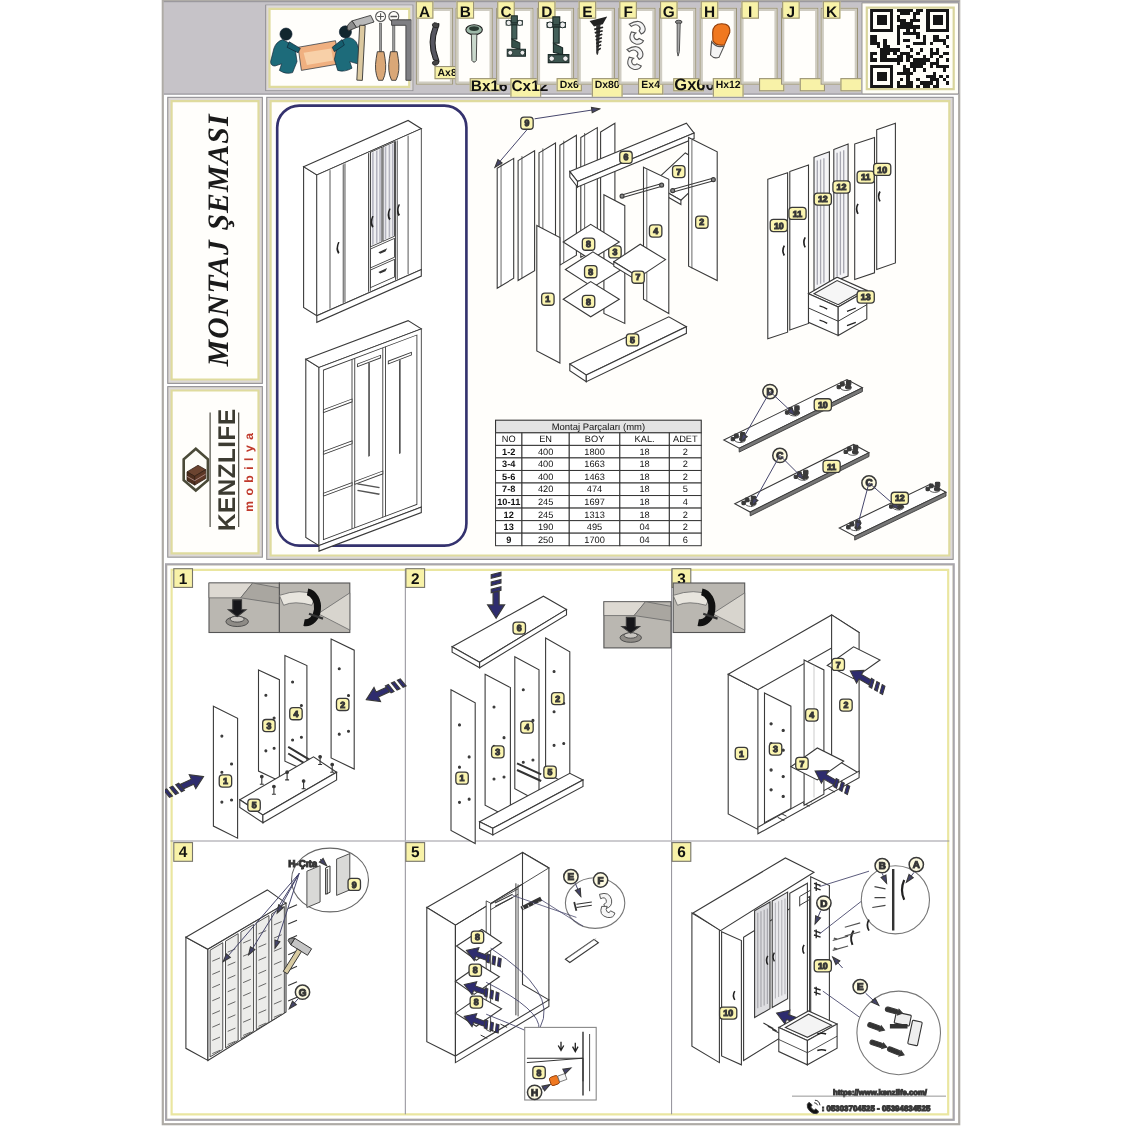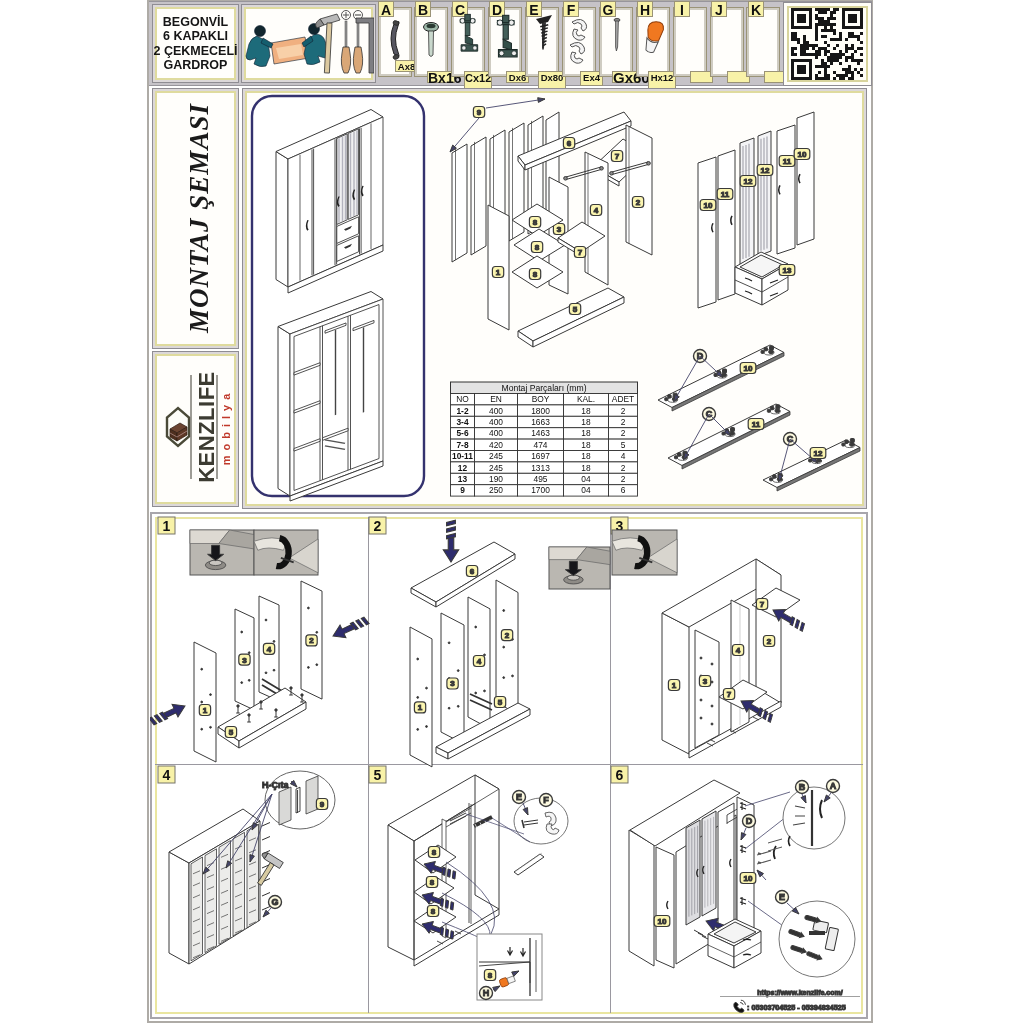--- a/index.html
+++ b/index.html
@@ -7,21 +7,20 @@
  box-shadow:inset 0 0 0 2px #dcd8d9, inset 0 0 0 4px #dfdb9e}
 .pbox{position:absolute;background:#fffefb;border:1px solid #9a9377;}
 .lbadge{position:absolute;background:#f8f2a8;border:1px solid #9a9377;color:#111;
  font-weight:bold;text-align:center}
 svg{position:absolute;left:0;top:0}
 </style></head><body>
 <div class="abs" style="left:0;top:0;width:1024px;height:1024px">
 
 <div class="abs" style="left:147px;top:0px;width:726px;height:1023px;border:2px solid #aeaba6"></div>
 <div class="abs" style="left:149px;top:1px;width:723px;height:85px;background:#c6c3c8;border-top:1px solid #97959b;border-bottom:1px solid #97959b"></div>
-<div class="fbox" style="left:152px;top:4px;width:87px;height:79px;display:flex;align-items:center;justify-content:center;text-align:center;font-weight:bold;font-size:12.5px;line-height:14.5px;color:#151515">BEGONVİL<br>6 KAPAKLI<br>2 ÇEKMECELİ<br>GARDROP</div>
 <div class="fbox" style="left:241px;top:4px;width:135px;height:79px"></div>
 <svg class="abs" style="left:243px;top:6px" width="131" height="75" viewBox="0 0 131 75">
       <g stroke="#123" stroke-width="0.6">
         <path d="M28,37 L62,31 L66,52 L31,58 Z" fill="#f0b080"></path>
         <path d="M33,42 L58,38 L60,49 L36,53 Z" fill="#f8d0a8" stroke="none"></path>
         <path d="M14,30 q-6,2 -8,8 l-3,12 q0,4 4,4 l6,-2 -2,6 q6,4 12,2 l4,-10 -2,-14 Z" fill="#1d6b7a"></path>
         <circle cx="17" cy="25" r="5.5" fill="#12262e"></circle>
         <path d="M20,32 l10,6 -2,4 -10,-5 Z" fill="#155e6e"></path>
         <path d="M72,28 q8,0 10,7 l4,13 q0,4 -4,4 l-7,-2 2,6 q-7,4 -13,2 l-3,-10 3,-14 Z" fill="#1d6b7a"></path>
         <circle cx="71" cy="23" r="5.5" fill="#12262e"></circle>
@@ -47,21 +46,21 @@
       <path d="M123,12 h5 v55 h-5 v-50 h-13 v-5 Z" fill="#7e7e82" stroke="#3a3a3a" stroke-width="0.8" transform="translate(3,0)"></path>
     </svg>
 <div class="pbox" style="left:378px;top:7px;width:33.5px;height:70px;box-shadow:inset 0 0 0 2px #cfccc2"></div>
 <div class="lbadge" style="left:378px;top:1px;width:16px;height:16px;font-size:14px;line-height:16px">A</div>
 <div class="lbadge" style="left:395px;top:60px;width:23px;height:12px;font-size:9.5px;line-height:12px">Ax8</div>
 <div class="pbox" style="left:414px;top:7px;width:33.5px;height:70px;box-shadow:inset 0 0 0 2px #cfccc2"></div>
 <div class="lbadge" style="left:415px;top:1px;width:16px;height:16px;font-size:14px;line-height:16px">B</div>
 <div class="lbadge" style="left:427px;top:71px;width:28px;height:12px;font-size:14px;line-height:12px">Bx16</div>
 <div class="pbox" style="left:451px;top:7px;width:33.5px;height:70px;box-shadow:inset 0 0 0 2px #cfccc2"></div>
 <div class="lbadge" style="left:452px;top:1px;width:16px;height:16px;font-size:14px;line-height:16px">C</div>
-<div class="lbadge" style="left:464px;top:71px;width:28px;height:28px;font-size:11px;line-height:12px">Cx12</div>
+<div class="lbadge" style="left:464px;top:71px;width:28px;height:28px;font-size:14px;line-height:12px">Cx12</div>
 <div class="pbox" style="left:488px;top:7px;width:33.5px;height:70px;box-shadow:inset 0 0 0 2px #cfccc2"></div>
 <div class="lbadge" style="left:489px;top:1px;width:16px;height:16px;font-size:14px;line-height:16px">D</div>
 <div class="lbadge" style="left:506px;top:71px;width:23px;height:12px;font-size:9.5px;line-height:12px">Dx6</div>
 <div class="pbox" style="left:525px;top:7px;width:33.5px;height:70px;box-shadow:inset 0 0 0 2px #cfccc2"></div>
 <div class="lbadge" style="left:526px;top:1px;width:16px;height:16px;font-size:14px;line-height:16px">E</div>
 <div class="lbadge" style="left:538px;top:71px;width:28px;height:30px;font-size:9.5px;line-height:12px">Dx80</div>
 <div class="pbox" style="left:562px;top:7px;width:33.5px;height:70px;box-shadow:inset 0 0 0 2px #cfccc2"></div>
 <div class="lbadge" style="left:563px;top:1px;width:16px;height:16px;font-size:14px;line-height:16px">F</div>
 <div class="lbadge" style="left:580px;top:71px;width:23px;height:15px;font-size:9.5px;line-height:12px">Ex4</div>
 <div class="pbox" style="left:599px;top:7px;width:33.5px;height:70px;box-shadow:inset 0 0 0 2px #cfccc2"></div>

